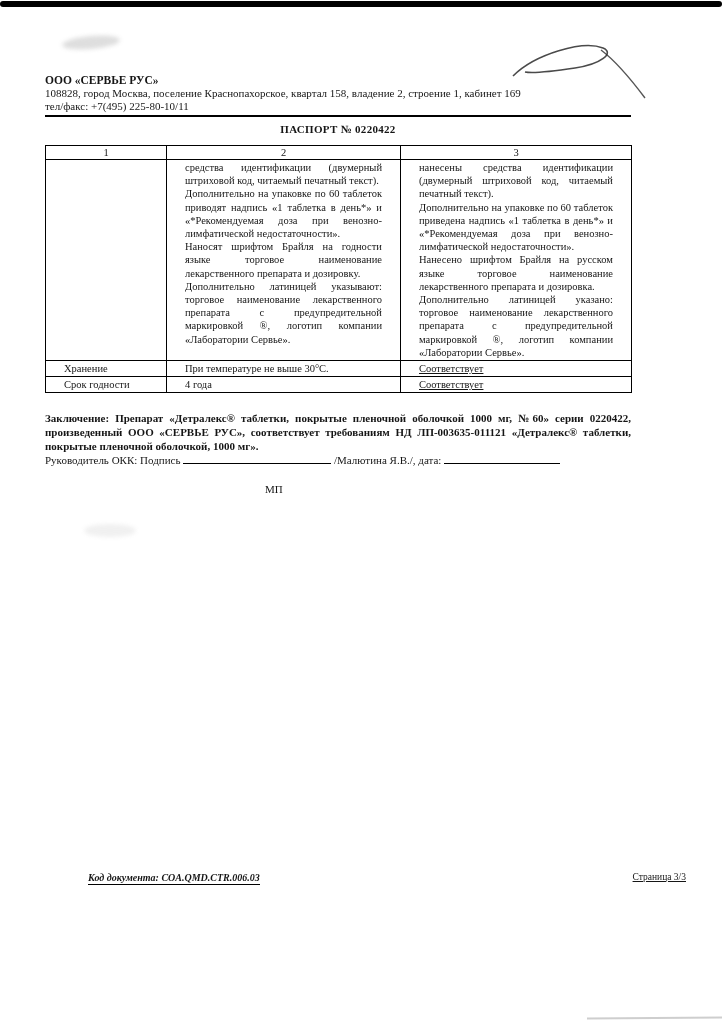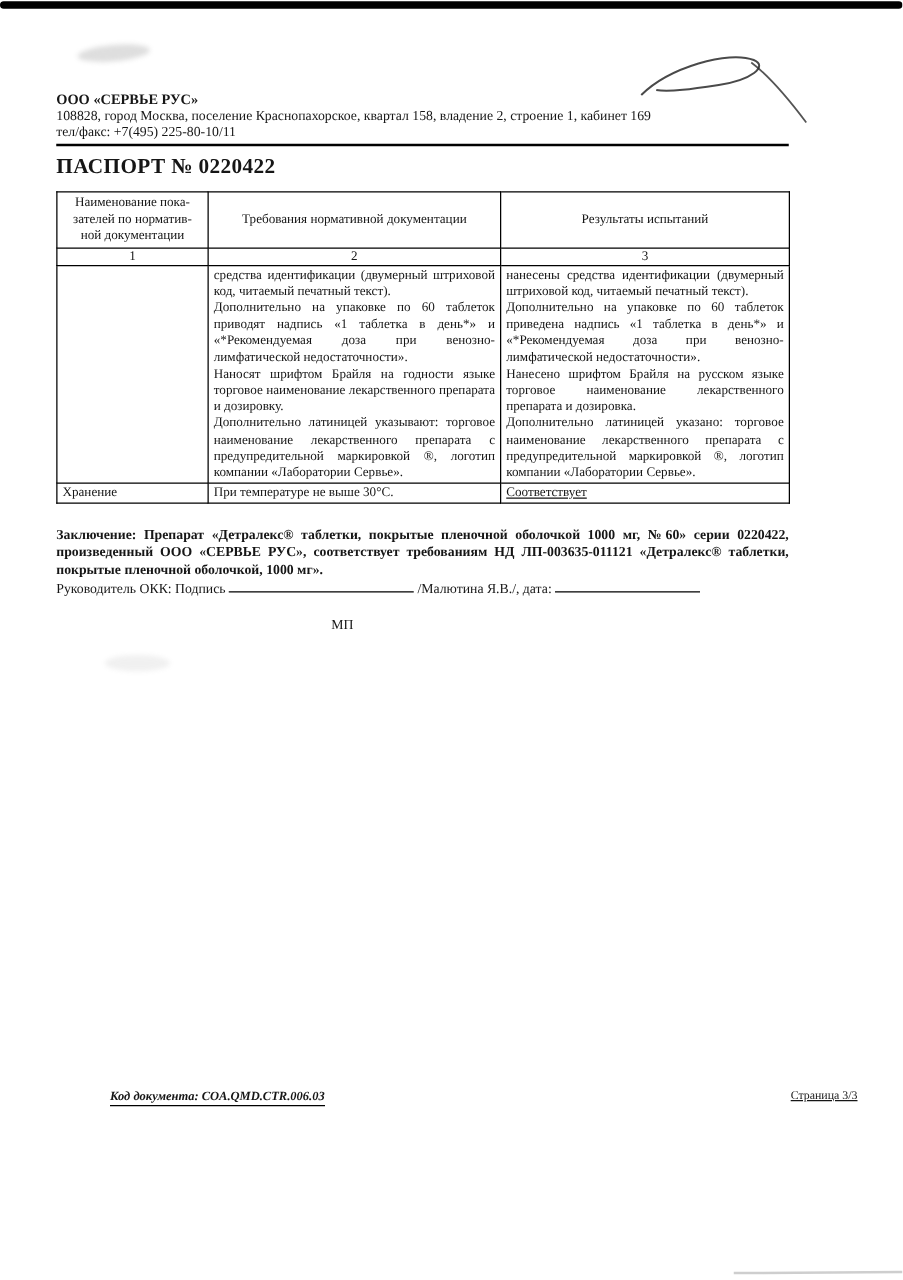--- a/index.html
+++ b/index.html
@@ -38,37 +38,37 @@
 
   .header-block {
     font-size: 11px; line-height: 13px;
     border-bottom: 2px solid #000;
     padding-bottom: 2px;
   }
   .company { font-weight: bold; font-size: 11.5px; }
 
   .doc-title {
     margin-top: 6px;
-    text-align: left;
+    text-align: center;
     font-weight: bold;
-    font-size: 17px;
+    font-size: 11px;
     letter-spacing: .3px;
   }
 
   table.passport-table {
     margin-top: 10px;
     width: 586px;
     border-collapse: collapse;
     table-layout: fixed;
     font-size: 10.5px;
     line-height: 13.2px;
   }
   .passport-table th, .passport-table td {
     border: 1px solid #000;
-    padding: 1px 4px;
+    padding: 1px 18px;
     vertical-align: top;
   }
   .passport-table th {
     font-weight: normal;
     text-align: center;
     vertical-align: middle;
     padding: 2px 4px;
   }
   .col1-head { white-space: pre-line; }
   .num-row td { text-align: center; padding: 0 4px; height: 14px; line-height: 13px; }
@@ -136,27 +136,20 @@
 
     <div class="doc-title">ПАСПОРТ № 0220422</div>
 
     <table class="passport-table">
       <colgroup>
         <col style="width:121px">
         <col style="width:234px">
         <col style="width:231px">
       </colgroup>
       <tbody>
-          <tr>
-        <th class="col1-head">Наименование пока-
-зателей по норматив-
-ной документации</th>
-        <th>Требования нормативной документации</th>
-        <th>Результаты испытаний</th>
-      </tr>
       <tr class="num-row">
         <td>1</td>
         <td>2</td>
         <td>3</td>
       </tr>
       <tr>
         <td></td>
         <td class="body-cell">
           <p>средства идентификации (двумерный штриховой код, читаемый печатный текст).</p>
           <p>Дополнительно на упаковке по 60 таблеток приводят надпись «1 таблетка в день*» и «*Рекомендуемая доза при венозно-лимфатической недостаточности».</p>
@@ -168,20 +161,25 @@
           <p>Дополнительно на упаковке по 60 таблеток приведена надпись «1 таблетка в день*» и «*Рекомендуемая доза при венозно-лимфатической недостаточности».</p>
           <p>Нанесено шрифтом Брайля на русском языке торговое наименование лекарственного препарата и дозировка.</p>
           <p>Дополнительно латиницей указано: торговое наименование лекарственного препарата с предупредительной маркировкой ®, логотип компании «Лаборатории Сервье».</p>
         </td>
       </tr>
       <tr>
         <td class="name-cell">Хранение</td>
         <td>При температуре не выше 30°С.</td>
         <td class="center-cell">Соответствует</td>
       </tr>
+      <tr>
+        <td class="name-cell">Срок годности</td>
+        <td>4 года</td>
+        <td class="center-cell">Соответствует</td>
+      </tr>
     </tbody>
       </table>
 
     <div class="conclusion">Заключение: Препарат «Детралекс® таблетки, покрытые пленочной оболочкой 1000 мг, №60» серии 0220422, произведенный ООО «СЕРВЬЕ РУС», соответствует требованиям НД ЛП-003635-011121 «Детралекс® таблетки, покрытые пленочной оболочкой, 1000 мг».</div>
 
     <div class="signature">
       <span>Руководитель ОКК: Подпись</span>
       <span class="sig-blank b1"></span>
       <span>/Малютина Я.В./, дата:</span>
       <span class="sig-blank b2"></span>

